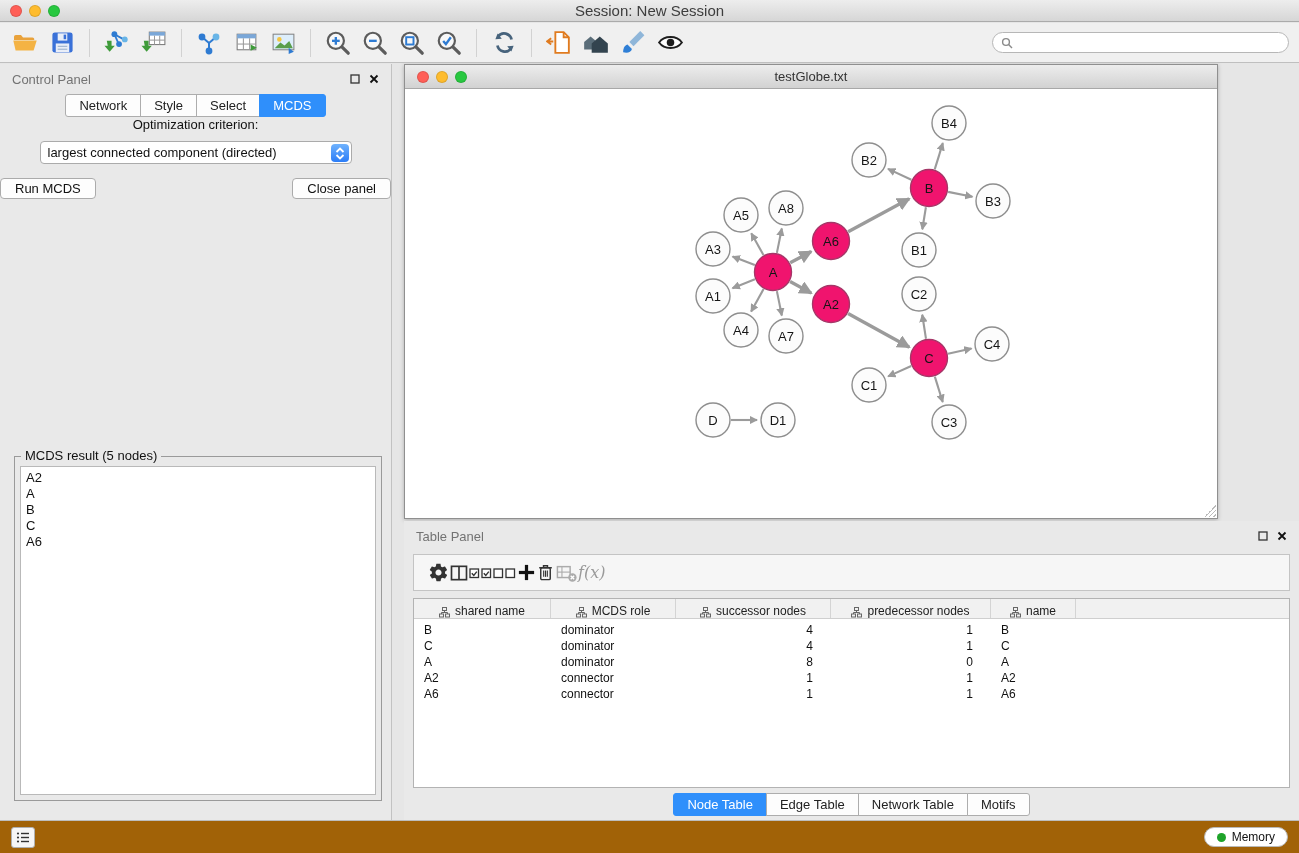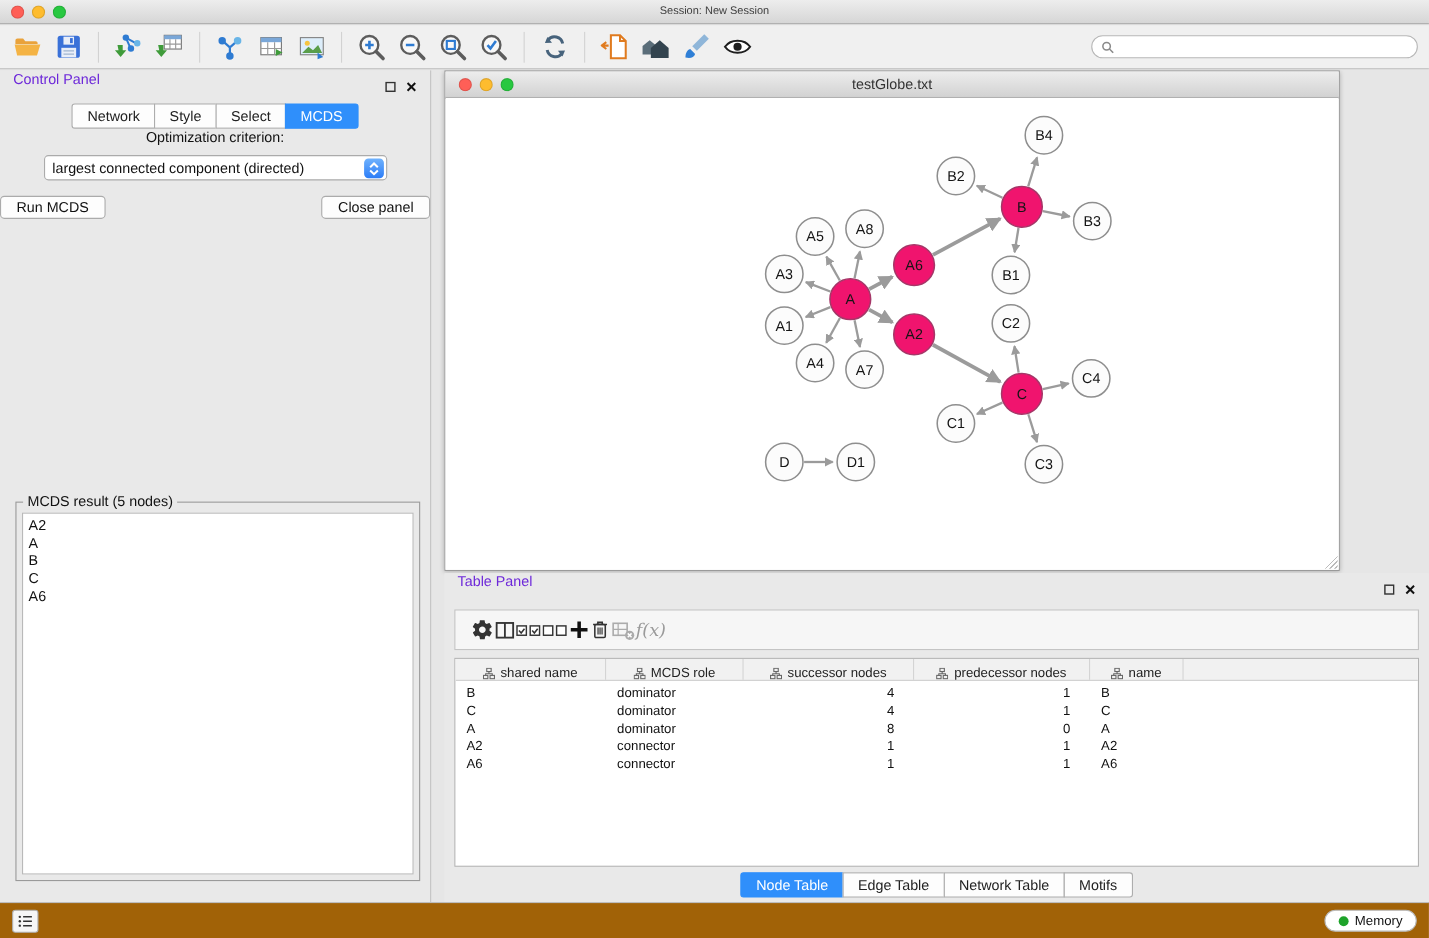--- a/index.html
+++ b/index.html
@@ -3,32 +3,32 @@
 <meta charset="utf-8">
 <style>
   *{margin:0;padding:0;box-sizing:border-box}
   html,body{width:1299px;height:853px}
   body{font-family:"Liberation Sans",sans-serif;background:#e6e6e6;position:relative;overflow:hidden;color:#111}
 
   
   .titlebar{position:absolute;top:0;left:0;right:0;height:22px;background:linear-gradient(#ededed,#d6d6d6);border-bottom:1px solid #ababab;z-index:30}
   .tl{position:absolute;top:5px;width:12px;height:12px;border-radius:50%;border:1px solid rgba(0,0,0,.12)}
   .tl.red{left:10px;background:#ff5f57}.tl.yellow{left:29px;background:#febc2e}.tl.green{left:48px;background:#28c840}
-  .titlebar .title{text-align:center;line-height:21px;font-size:10px;color:#3d3d3d}
+  .titlebar .title{text-align:center;line-height:21px;font-size:15px;color:#3d3d3d}
 
   
   .toolbar{position:absolute;top:23px;left:0;right:0;height:40px;background:#f0f0f0;border-bottom:1px solid #bfbfbf;display:flex;align-items:center;padding:0 10px;gap:7px;z-index:20}
   .ticon{width:30px;height:30px;display:flex;align-items:center;justify-content:center;flex:0 0 auto}
   .sep{width:1px;height:28px;background:#d2d2d2;margin:0 5px;flex:0 0 auto}
   .search{margin-left:auto;width:297px;height:21px;border:1px solid #b7b7b7;border-radius:11px;background:#fff;display:flex;align-items:center;padding:0 8px;gap:5px;flex:0 0 auto}
   .search input{border:none;outline:none;flex:1;font-size:12px;background:transparent;font-family:"Liberation Sans",sans-serif}
 
   
   .control-panel{position:absolute;top:64px;left:0;width:392px;bottom:33px;background:#e9e9e9;border-right:1px solid #c2c2c2}
-  .panel-header{height:30px;display:flex;padding:0 12px;font-size:13px;color:#6d28d9}
+  .panel-header{height:30px;display:flex;align-items:center;padding:0 12px;font-size:13px;color:#737373}
   .win-btns{margin-left:auto;display:flex;gap:9px;align-items:center}
   .cp-tabs,.tp-tabs{display:flex;justify-content:center}
   .tab{font-size:13px;padding:3px 13px;border:1px solid #adadad;background:#fdfdfd;margin-left:-1px;color:#222;white-space:nowrap}
   .tab:first-child{border-radius:3px 0 0 3px;margin-left:0}
   .tab:last-child{border-radius:0 3px 3px 0}
   .tab.active{background:#2f8ffb;border-color:#2f8ffb;color:#fff}
   .opt-label{text-align:center;font-size:13px;color:#111}
   .selectbox{width:312px;height:23px;margin:9px auto 0;background:#fff;border:1px solid #ababab;border-radius:4px;display:flex;align-items:center;font-size:13px;padding-left:7px;position:relative}
   .selectbox .stepper{position:absolute;right:2px;top:2px;width:18px;height:18px;border-radius:4px;background:linear-gradient(#6fb2fd,#2c7df7);display:flex;align-items:center;justify-content:center}
   .btn-row{display:flex;justify-content:space-between;gap:14px;margin-top:14px}

